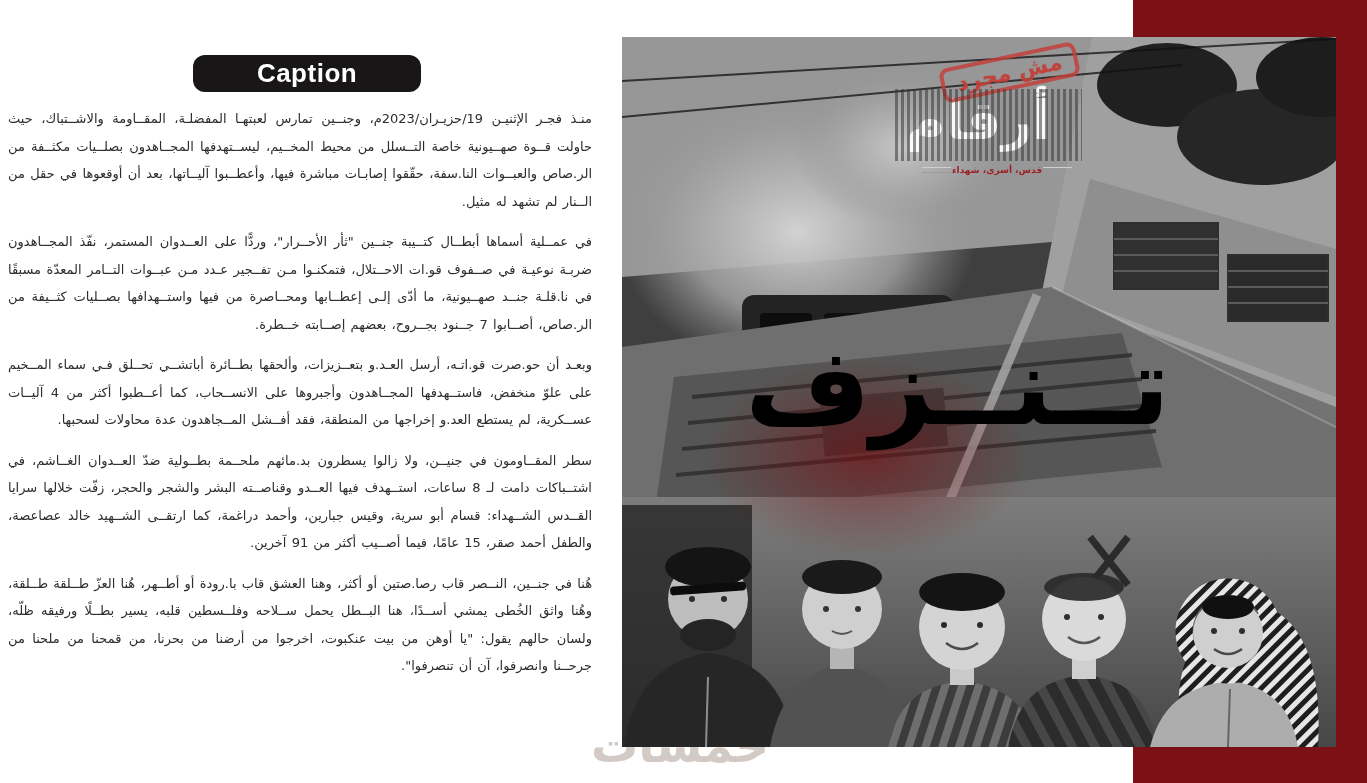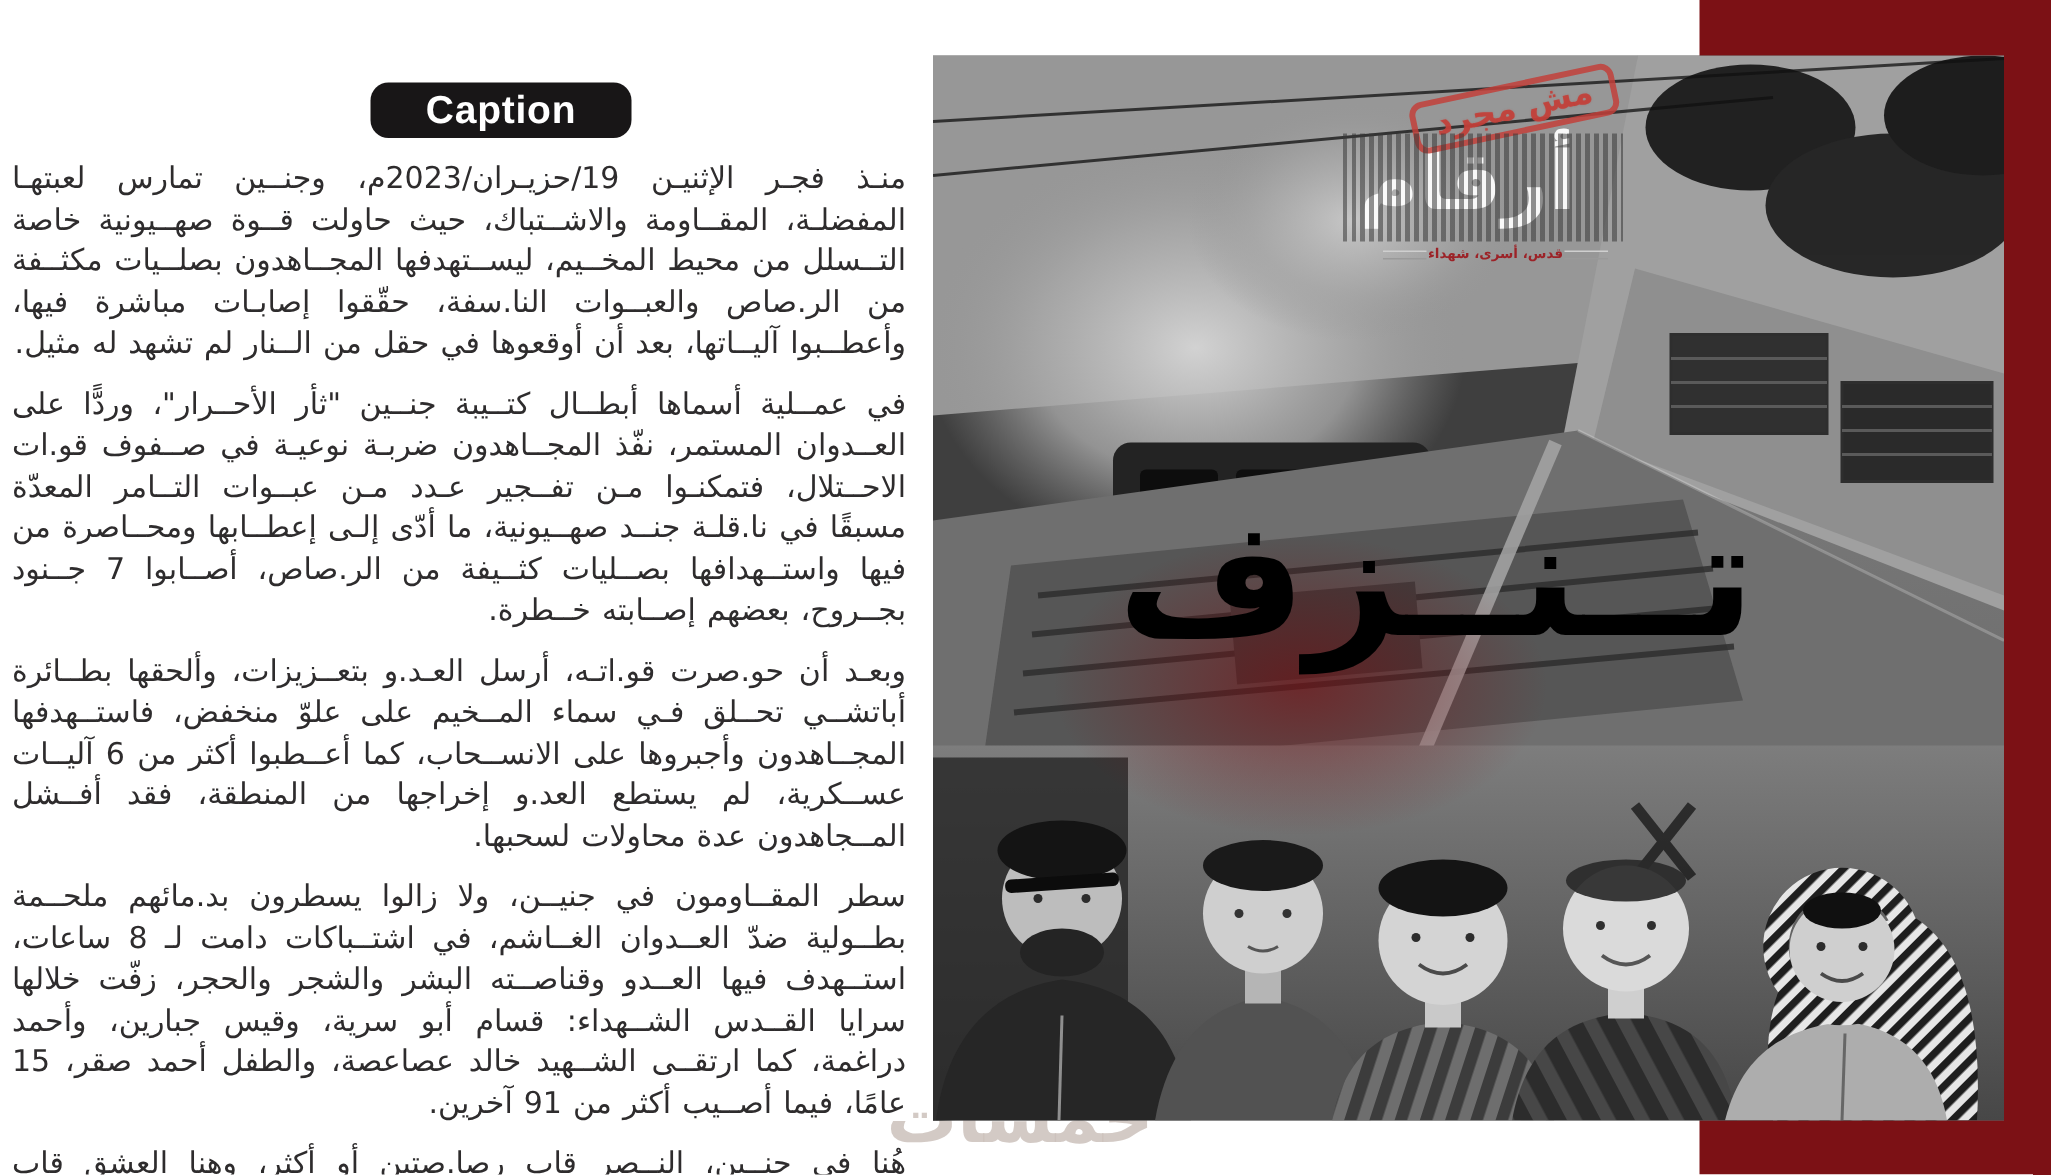--- a/index.html
+++ b/index.html
@@ -17,30 +17,30 @@
     position:absolute;left:591px;top:718px;z-index:1;
     font-size:47px;font-weight:bold;color:rgba(203,193,187,0.85);
     letter-spacing:1px;direction:rtl;
   }
   
   .article{
     position:absolute;left:8px;top:55px;width:600px;z-index:1;
     direction:rtl;color:#2E2C2D;
   }
   .caption-pill{
-    width:174px;height:37px;margin:0 187px 13px 0;
+    width:228px;height:37px;margin:0 187px 13px 0;
     background:#181617;border-radius:12px;
     display:flex;align-items:center;justify-content:center;
   }
   .caption-pill span{
     color:#ffffff;font-size:26px;font-weight:bold;letter-spacing:.5px;
     font-family:"Liberation Sans","DejaVu Sans",sans-serif;
   }
   .para{
-    margin:0 4px 13px 0;font-size:20px;line-height:27.5px;
+    margin:0 16px 13px 0;font-size:13px;line-height:27.5px;
     text-align:justify;text-align-last:right;word-spacing:1px;
   }
   
   .collage{
     position:absolute;left:622px;top:37px;width:714px;height:710px;
     z-index:2;overflow:hidden;background:#6f6f6f;
     box-shadow:inset 14px 0 12px -8px rgba(0,0,0,.6);
   }
   .collage svg{position:absolute;left:0;top:0;}
   .stamp{
@@ -85,21 +85,21 @@
 <div class="red-panel"></div>
 
 <div class="watermark">خمسات</div>
 
 <div class="article">
   <div class="caption-pill">
     <span>Caption</span>
   </div>
   <p class="para">منـذ فجـر الإثنيـن 19/حزيـران/2023م، وجنــين تمارس لعبتهـا المفضلـة، المقــاومة والاشــتباك، حيث حاولت قــوة صهــيونية خاصة التــسلل من محيط المخــيم، ليســتهدفها المجــاهدون بصلــيات مكثــفة من الر.صاص والعبــوات النا.سفة، حقّقوا إصابـات مباشرة فيها، وأعطــبوا آليــاتها، بعد أن أوقعوها في حقل من الــنار لم تشهد له مثيل.</p>
   <p class="para">في عمــلية أسماها أبطــال كتــيبة جنــين "ثأر الأحــرار"، وردًّا على العــدوان المستمر، نفّذ المجــاهدون ضربـة نوعيـة في صــفوف قو.ات الاحــتلال، فتمكنـوا مـن تفــجير عـدد مـن عبــوات التــامر المعدّة مسبقًا في نا.قلـة جنــد صهــيونية، ما أدّى إلـى إعطــابها ومحــاصرة من فيها واستــهدافها بصــليات كثــيفة من الر.صاص، أصــابوا 7 جــنود بجــروح، بعضهم إصــابته خــطرة.</p>
-  <p class="para">وبعـد أن حو.صرت قو.اتـه، أرسل العـد.و بتعــزيزات، وألحقها بطــائرة أباتشــي تحــلق فـي سماء المــخيم على علوّ منخفض، فاستــهدفها المجــاهدون وأجبروها على الانســحاب، كما أعــطبوا أكثر من 6 آليــات عســكرية، لم يستطع العد.و إخراجها من المنطقة، فقد أفــشل المــجاهدون عدة محاولات لسحبها.</p>
+  <p class="para">وبعـد أن حو.صرت قو.اتـه، أرسل العـد.و بتعــزيزات، وألحقها بطــائرة أباتشــي تحــلق فـي سماء المــخيم على علوّ منخفض، فاستــهدفها المجــاهدون وأجبروها على الانســحاب، كما أعــطبوا أكثر من 4 آليــات عســكرية، لم يستطع العد.و إخراجها من المنطقة، فقد أفــشل المــجاهدون عدة محاولات لسحبها.</p>
   <p class="para">سطر المقــاومون في جنيــن، ولا زالوا يسطرون بد.مائهم ملحــمة بطــولية ضدّ العــدوان الغــاشم، في اشتــباكات دامت لـ 8 ساعات، استــهدف فيها العــدو وقناصــته البشر والشجر والحجر، زفّت خلالها سرايا القــدس الشــهداء: قسام أبو سرية، وقيس جبارين، وأحمد دراغمة، كما ارتقــى الشــهيد خالد عصاعصة،  والطفل أحمد صقر، 15 عامًا، فيما أصــيب أكثر من 91 آخرين.</p>
   <p class="para">هُنا في جنــين، النــصر قاب رصا.صتين أو أكثر، وهنا العشق قاب با.رودة أو أطــهر، هُنا العزّ طــلقة طــلقة، وهُنا واثق الخُطى يمشي أســدًا، هنا البــطل يحمل ســلاحه وفلــسطين قلبه، يسير بطــلًا ورفيقه ظلّه، ولسان حالهم يقول: "يا أوهن من بيت عنكبوت، اخرجوا من أرضنا من بحرنا، من قمحنا من ملحنا من جرحــنا وانصرفوا، آن أن تنصرفوا".</p>
 </div>
 
 <div class="collage">
   <svg width="714" height="710" viewBox="0 0 714 710" aria-hidden="true">
     <defs>
       <linearGradient id="gradBase" x1="0" y1="0" x2="0" y2="1">
         <stop offset="0" stop-color="#8a8a8a"></stop>
           <stop offset="1" stop-color="#5d5d5d"></stop>

